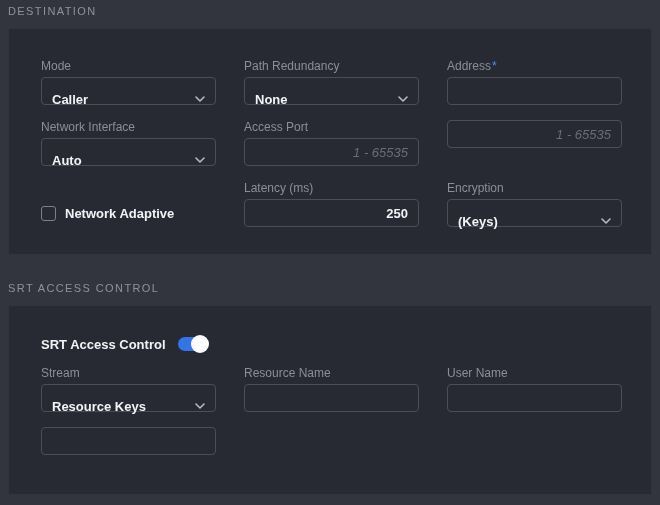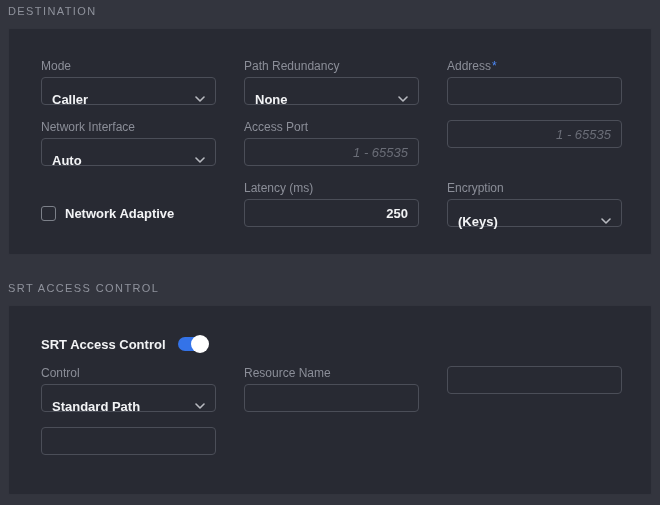--- a/index.html
+++ b/index.html
@@ -220,37 +220,38 @@
   <div class="toggle-row">
     <span class="toggle-label">SRT Access Control</span>
     <span class="toggle">
       <span class="knob"></span>
     </span>
   </div>
 
   <div class="form-grid">
 
     <div class="field-group">
-      <div class="field-label">Control</div>
-      <div class="control select">
-        <span class="value">Standard Path</span>
+      <div class="field-label">Stream</div>
+      <div class="control select">
+        <span class="value">Resource Keys</span>
         <span class="chevron">
           <svg width="10" height="6" viewBox="0 0 10 6">
               <path d="M1 1l4 4 4-4" stroke="#b8bac0" stroke-width="1.6" fill="none" stroke-linecap="round" stroke-linejoin="round"></path>
             </svg>
         </span>
       </div>
     </div>
 
     <div class="field-group">
       <div class="field-label">Resource Name</div>
       <input class="control" type="text" value="" style="">
     </div>
 
     <div class="field-group">
+      <div class="field-label">User Name</div>
       <input class="control" type="text" value="" style="">
     </div>
 
     <div class="field-group">
       <input class="control" type="text" value="" style="">
     </div>
 
   </div>
 </div>
 

